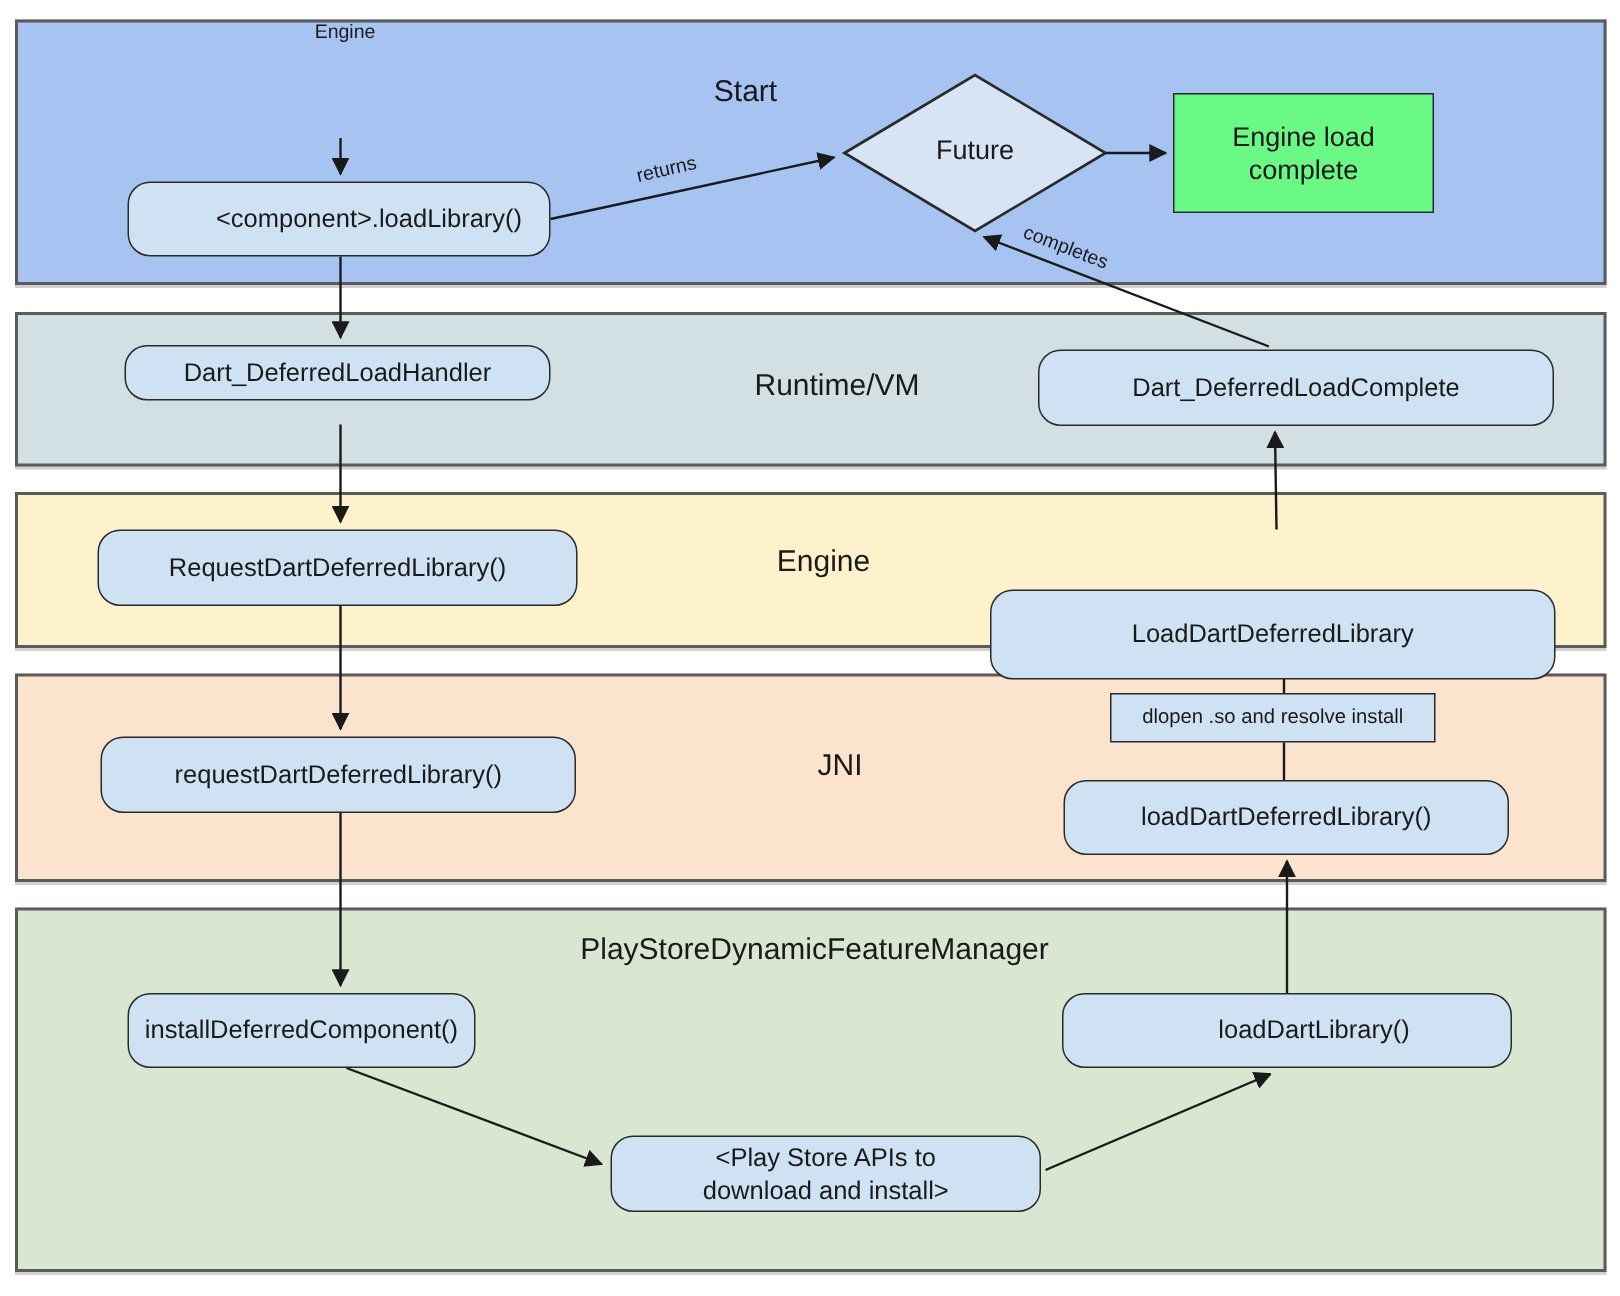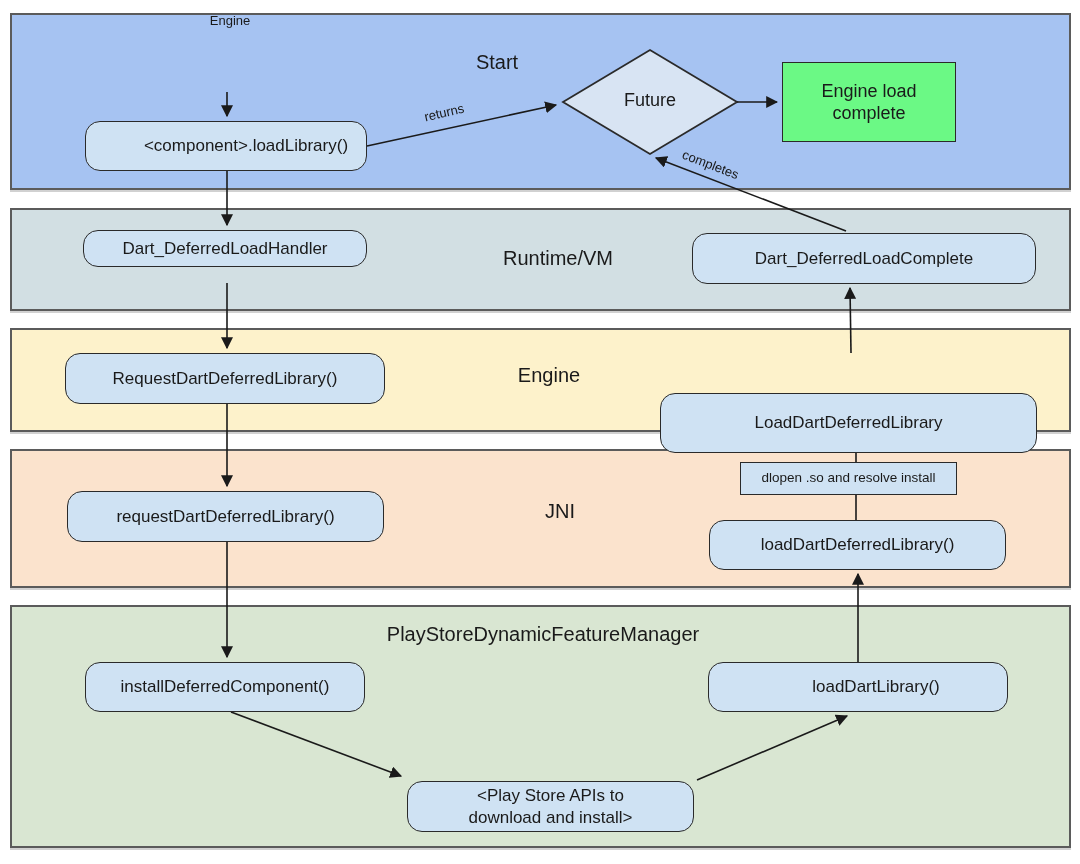--- a/index.html
+++ b/index.html
@@ -70,23 +70,23 @@
   .n-loadlib { left: 85px;  top: 121px; width: 282px; height: 50px; padding-left: 40px; }
   .n-success { left: 782px; top: 62px;  width: 174px; height: 80px;
                background: var(--success_fill); font-size: 18px; }
   .n-handler { left: 83px;  top: 230px; width: 284px; height: 37px; }
   .n-complete{ left: 692px; top: 233px; width: 344px; height: 51px; }
   .n-reqeng  { left: 65px;  top: 353px; width: 320px; height: 51px; }
   .n-loadeng { left: 660px; top: 353px; width: 377px; height: 60px; margin-top: 40px; }
   .n-reqjni  { left: 67px;  top: 491px; width: 317px; height: 51px; }
   .n-dlopen  { left: 740px; top: 462px; width: 217px; height: 33px; font-size: 13.5px; }
   .n-loadjni { left: 709px; top: 520px; width: 297px; height: 50px; }
-  .n-install { left: 85px;  top: 662px; width: 280px; height: 50px; }
+  .n-install { left: 85px;  top: 662px; width: 232px; height: 50px; }
   .n-loaddl  { left: 708px; top: 662px; width: 300px; height: 50px; padding-left: 36px; }
-  .n-apis    { left: 407px; top: 757px; width: 287px; height: 51px; margin-top: 24px; }
+  .n-apis    { left: 407px; top: 757px; width: 287px; height: 51px; }
 
   .diamond-label {
     position: absolute;
     z-index: 3;
     left: 590px; top: 90px; width: 120px;
     text-align: center;
     font-size: 18px;
   }
   .start-label {
     position: absolute;

